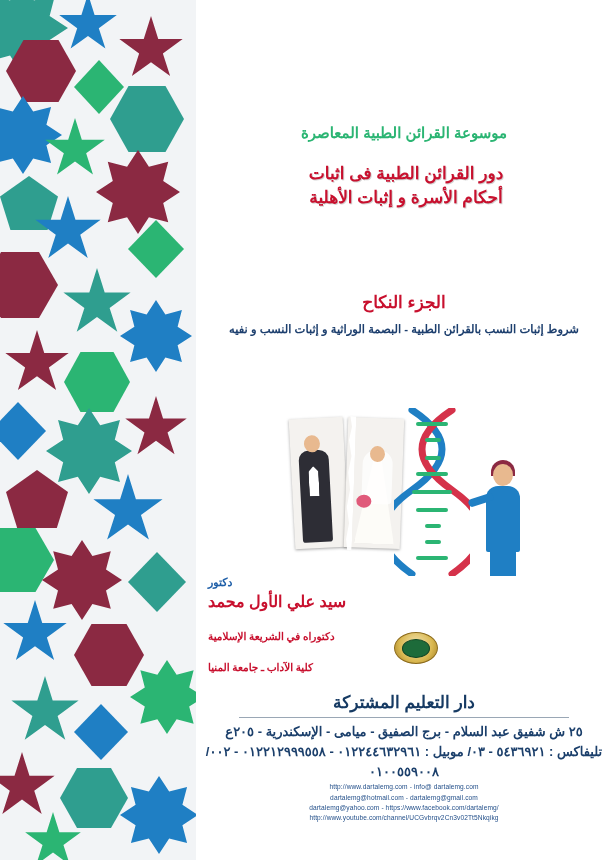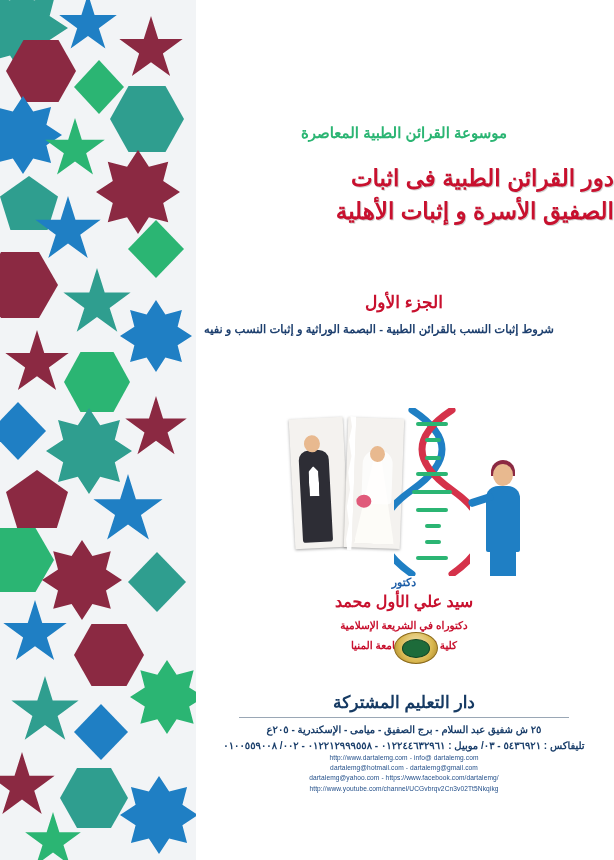--- a/index.html
+++ b/index.html
@@ -63,25 +63,26 @@
     text-align: center;
     color: #2bb573;
     font-size: 15px;
     font-weight: bold;
     letter-spacing: 0px;
   }
 
   .main-title {
     position: absolute;
     top: 162px;
-    right: 0;
+    right: 8px;
     width: 400px;
+    text-align: center;
     color: #c8102e;
     font-weight: bold;
-    font-size: 23px;
+    font-size: 17px;
     line-height: 1.42;
     text-shadow: 1px 1px 0 rgba(0,0,0,0.18);
   }
   .main-title .l2 { display:block; }
 
   .part-label {
     position: absolute;
     top: 292px;
     right: 14px;
     width: 392px;
@@ -89,21 +90,21 @@
     color: #c8102e;
     font-weight: bold;
     font-size: 17px;
   }
 
   .subject-lines {
     position: absolute;
     top: 318px;
     right: 10px;
     width: 400px;
-    text-align: left;
+    text-align: center;
     color: #1d3f6e;
     font-weight: bold;
     font-size: 11.5px;
     line-height: 1.95;
     direction: rtl;
   }
   .subject-lines div { white-space: nowrap; }
 
   
   .art {
@@ -263,41 +264,42 @@
     transform: rotate(-18deg);
     border-radius: 4px;
   }
 
   
   .author-block {
     position: absolute;
     top: 576px;
     right: 14px;
     width: 392px;
-    text-align: center;
+    text-align: left;
     color: #c8102e;
     direction: rtl;
   }
   .author-pre {
     color: #1f5fa8;
     font-size: 11px;
     font-weight: bold;
     margin-bottom: 3px;
   }
   .author-name {
     font-size: 16px;
     font-weight: bold;
     color: #c8102e;
     letter-spacing: 1px;
   }
   .author-line {
     font-size: 10.5px;
     font-weight: bold;
     color: #c8102e;
-    margin-top: 8px;
+    margin-top: 19px;
+    font-family: Liberation Serif, serif;
   }
 
   .seal {
     position: absolute;
     top: 632px;
     right: 176px;
     width: 42px;
     height: 30px;
   }
   .seal-oval {
@@ -334,21 +336,21 @@
     letter-spacing: 0.5px;
   }
   .pub-rule {
     width: 330px;
     height: 1px;
     background: #9aa7b5;
     margin: 4px auto 4px auto;
   }
   .pub-line {
     color: #1b3f6b;
-    font-size: 10px;
+    font-size: 13px;
     line-height: 1.55;
     font-weight: bold;
   }
   .pub-line.small {
     font-size: 6.6px;
     font-weight: normal;
     color: #24508a;
   }
   .pub-line.latin {
     direction: ltr;
@@ -397,24 +399,24 @@
       <div class="sh star8" style="left: 120px; top: 776px; width: 78px; height: 78px; background: rgb(31, 127, 196);"></div>
       <div class="sh star" style="left: 24px; top: 812px; width: 58px; height: 58px; background: rgb(43, 181, 115);"></div>
     </div>
 
   <div class="content">
 
     <div class="series-title">موسوعة القرائن الطبية المعاصرة</div>
 
     <div class="main-title">
       <span class="l1">دور القرائن الطبية فى اثبات</span>
-      <span class="l2">الصفيق الأسرة و إثبات الأهلية</span>
-    </div>
-
-    <div class="part-label">الجزء الأول</div>
+      <span class="l2">أحكام الأسرة و إثبات الأهلية</span>
+    </div>
+
+    <div class="part-label">الجزء النكاح</div>
 
     <div class="subject-lines">
       <div>شروط إثبات النسب بالقرائن الطبية - البصمة الوراثية و إثبات النسب و نفيه</div>
     </div>
 
     <div class="art">
 
       <div class="photo-card left-half">
         <div class="groom"></div>
         <div class="groom-head"></div>

